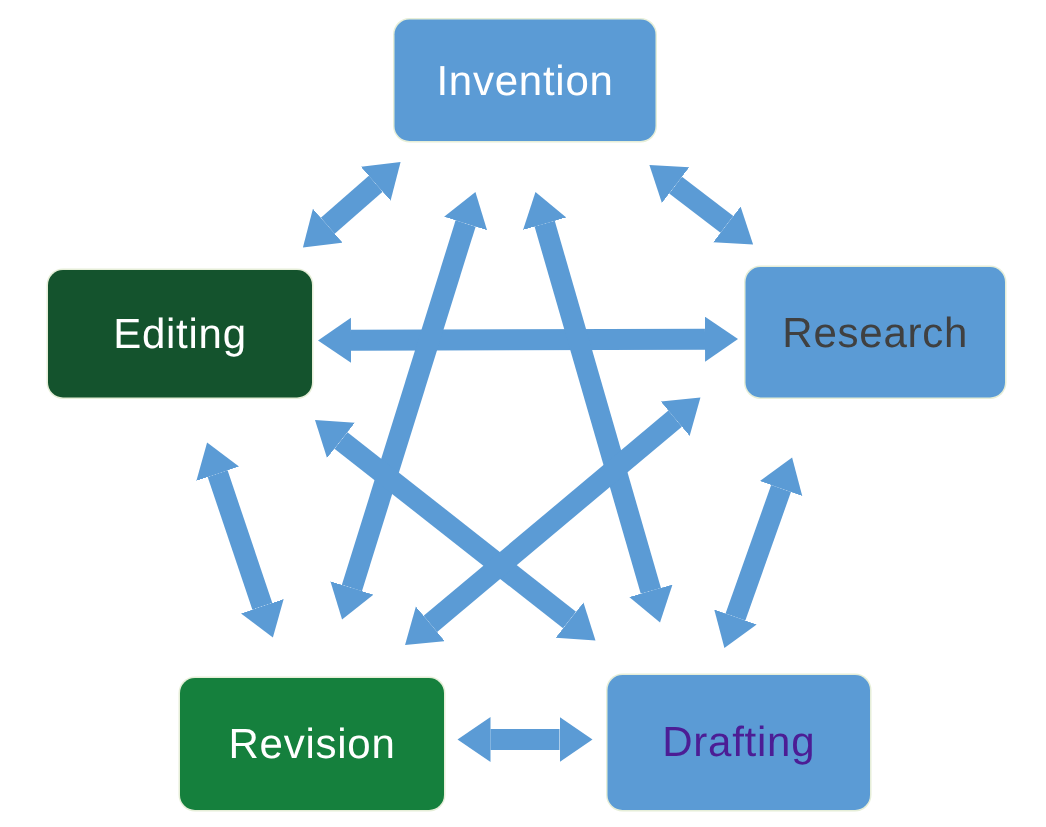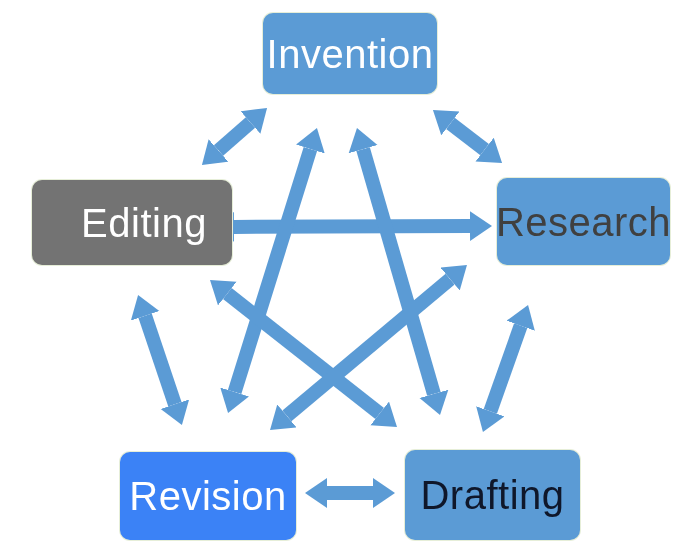--- a/index.html
+++ b/index.html
@@ -22,21 +22,21 @@
   }
   .node {
     position: absolute;
     border-radius: 10px;
     display: flex;
     align-items: center;
     justify-content: center;
     box-shadow: 0 0 0 1px #e6eed8;
   }
   .node span {
-    font-size: 40px;
+    font-size: 28px;
     line-height: 1;
     letter-spacing: 0.5px;
     white-space: nowrap;
   }
 </style>
 </head>
 <body>
 
 <div class="canvas">
   <svg id="arrows-svg" class="arrows-layer" width="697" height="551" viewBox="0 0 697 551">
@@ -53,26 +53,26 @@
       <line x1="234.0" y1="226.9" x2="470.0" y2="226.1" stroke="#5b9bd5" stroke-width="14" marker-start="url(#ah)" marker-end="url(#ah)"></line>
       <line x1="310.4" y1="149.0" x2="234.6" y2="392.0" stroke="#5b9bd5" stroke-width="14" marker-start="url(#ah)" marker-end="url(#ah)"></line>
       <line x1="363.1" y1="149.1" x2="433.9" y2="393.9" stroke="#5b9bd5" stroke-width="14" marker-start="url(#ah)" marker-end="url(#ah)"></line>
       <line x1="227.3" y1="293.6" x2="379.7" y2="413.4" stroke="#5b9bd5" stroke-width="14" marker-start="url(#ah)" marker-end="url(#ah)"></line>
       <line x1="450.1" y1="279.1" x2="286.9" y2="415.9" stroke="#5b9bd5" stroke-width="14" marker-start="url(#ah)" marker-end="url(#ah)"></line>
     </svg>
   <div id="nodes">
       <div class="node" style="left: 263px; top: 13px; width: 174px; height: 81px; background: rgb(91, 155, 213); color: rgb(255, 255, 255);">
         <span>Invention</span>
       </div>
-      <div class="node" style="left: 32px; top: 180px; width: 176px; height: 85px; background: #737373; color: rgb(255, 255, 255); padding-left: 24px;">
+      <div class="node" style="left: 32px; top: 180px; width: 176px; height: 85px; background: #14532d; color: rgb(255, 255, 255);">
         <span>Editing</span>
       </div>
       <div class="node" style="left: 497px; top: 178px; width: 173px; height: 87px; background: rgb(91, 155, 213); color: #404040;">
         <span>Research</span>
       </div>
-      <div class="node" style="left: 120px; top: 452px; width: 176px; height: 88px; background: #3b82f6; color: rgb(255, 255, 255);">
+      <div class="node" style="left: 120px; top: 452px; width: 176px; height: 88px; background: #15803d; color: rgb(255, 255, 255);">
         <span>Revision</span>
       </div>
-      <div class="node" style="left: 405px; top: 450px; width: 175px; height: 90px; background: rgb(91, 155, 213); color: #0f172a;">
+      <div class="node" style="left: 405px; top: 450px; width: 175px; height: 90px; background: rgb(91, 155, 213); color: #4c1d95;">
         <span>Drafting</span>
       </div>
     </div>
 </div>
 
 </body></html>

